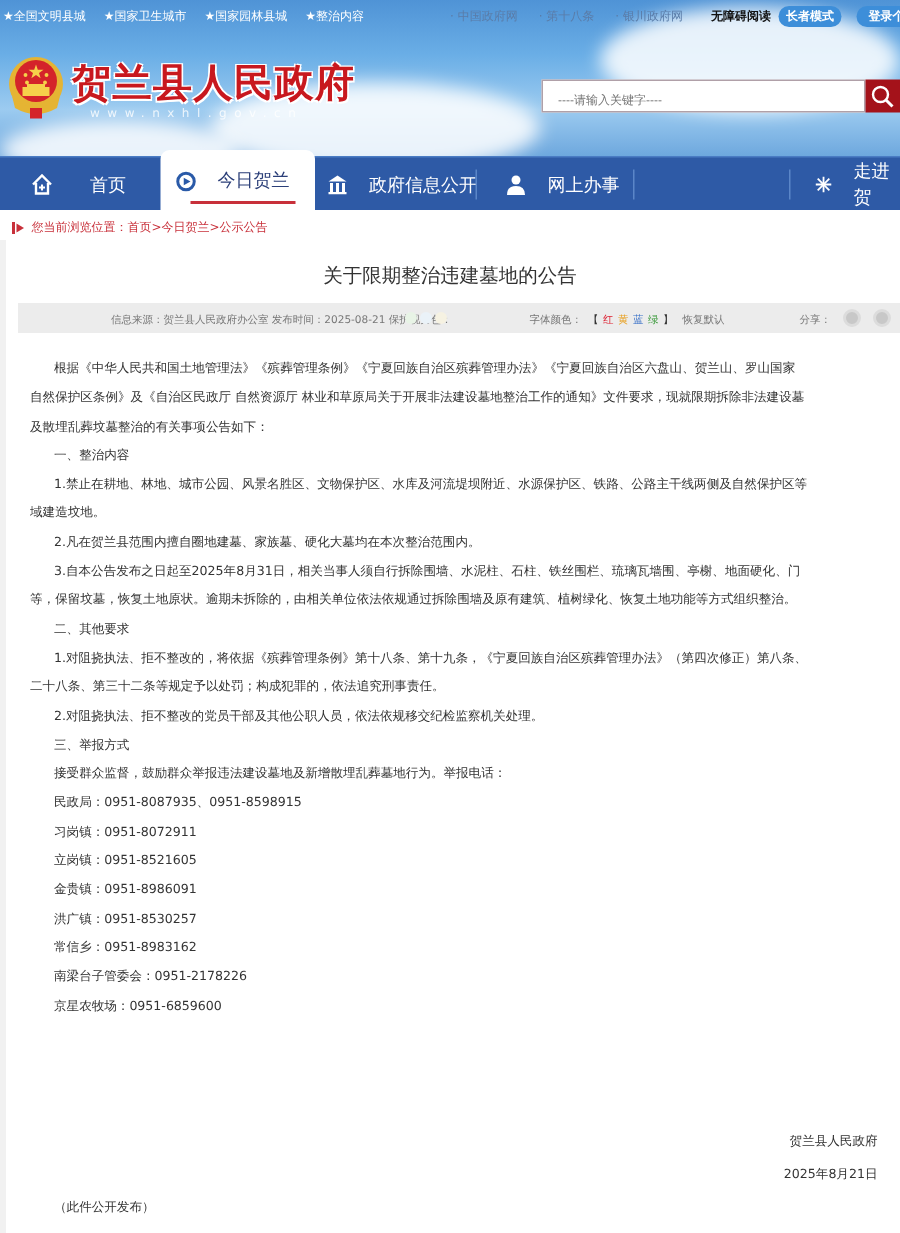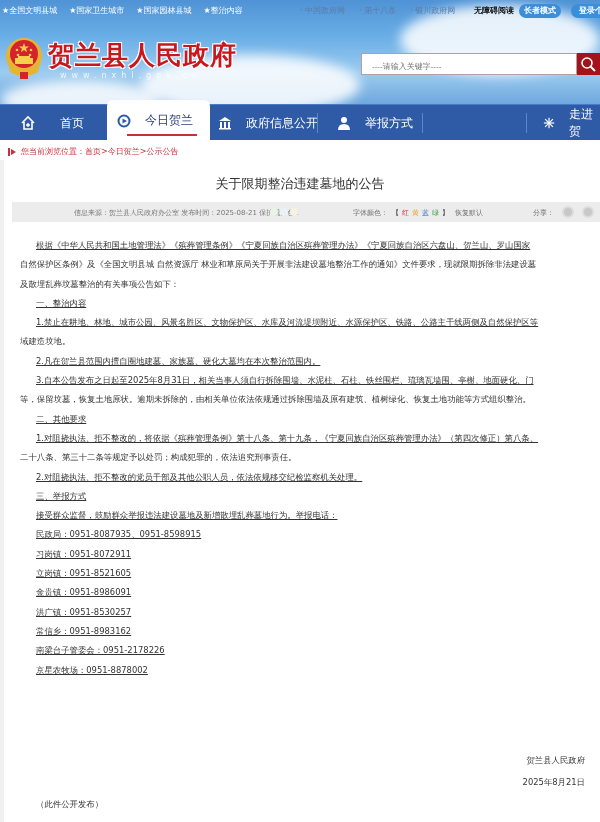--- a/index.html
+++ b/index.html
@@ -49,21 +49,21 @@
   .left-rule { position: absolute; left: 0; top: 160px; width: 4px; height: 662px; background: #f1f1f1; }
   .article-title { position: absolute; left: 0; top: 175px; width: 600px; text-align: center; font-size: 13px; color: #333; }
   .meta-bar { position: absolute; left: 12px; top: 202px; width: 588px; height: 20px; background: #ececec;
               font-size: 7px; color: #777; }
   .meta-bar span { position: absolute; top: 6px; white-space: nowrap; }
   .swatch { position: absolute; top: 6px; width: 8px; height: 8px; border-radius: 50%; }
   .share-icon { position: absolute; top: 4px; width: 12px; height: 12px; border-radius: 50%; background: #c8c8c8; border: 2px solid #dcdcdc; }
 
   .content { position: absolute; left: 20px; top: 236px; width: 580px; font-size: 8.4px; color: #333; line-height: 19.3px; }
   .content p { white-space: nowrap; overflow: hidden; }
-  .indent { padding-left: 16px; text-decoration: underline; }
+  .indent { padding-left: 16px; }
   .signature { position: absolute; right: 15px; font-size: 8.4px; color: #333; }
 </style>
 </head>
 <body>
 
 <div class="header">
   <div class="cloud" style="left:140px;top:55px;width:220px;height:60px;"></div>
   <div class="cloud" style="left:400px;top:5px;width:200px;height:70px;"></div>
   <div class="cloud" style="left:0px;top:80px;width:160px;height:40px;"></div>
 
@@ -139,21 +139,21 @@
     </svg>
     <span>政府信息公开</span>
   </div>
   <div class="nav-sep" style="left:317px;"></div>
 
   <div class="nav-item" style="left:337px;">
     <svg width="14" height="14" viewBox="0 0 14 14">
       <circle cx="7" cy="4" r="3" fill="#fff"></circle>
       <path d="M1 14 Q1 8 7 8 Q13 8 13 14 Z" fill="#fff"></path>
     </svg>
-    <span>举报方式</span>
+    <span>网上办事</span>
   </div>
   <div class="nav-sep" style="left:422px;"></div>
 
   <div class="nav-sep" style="left:526px;"></div>
 
   <div class="nav-item" style="left:543px;">
     <svg width="14" height="14" viewBox="0 0 14 14">
       <g stroke="#fff" stroke-width="1.4">
         <line x1="7" y1="1" x2="7" y2="13"></line>
           <line x1="1" y1="7" x2="13" y2="7"></line>
@@ -191,39 +191,39 @@
   <span style="left:420px;color:#3a9a3a;">绿</span>
   <span style="left:430px;color:#333;">】</span>
   <span style="left:443px;">恢复默认</span>
   <span style="left:521px;">分享：</span>
   <div class="share-icon" style="left:550px;"></div>
   <div class="share-icon" style="left:570px;"></div>
 </div>
 
 <div class="content" id="article-body">
     <p class="indent">根据《中华人民共和国土地管理法》《殡葬管理条例》《宁夏回族自治区殡葬管理办法》《宁夏回族自治区六盘山、贺兰山、罗山国家</p>
-    <p>自然保护区条例》及《全国文明县城 自然资源厅 林业和草原局关于开展非法建设墓地整治工作的通知》文件要求，现就限期拆除非法建设墓</p>
+    <p>自然保护区条例》及《自治区民政厅 自然资源厅 林业和草原局关于开展非法建设墓地整治工作的通知》文件要求，现就限期拆除非法建设墓</p>
     <p>及散埋乱葬坟墓整治的有关事项公告如下：</p>
     <p class="indent">一、整治内容</p>
     <p class="indent">1.禁止在耕地、林地、城市公园、风景名胜区、文物保护区、水库及河流堤坝附近、水源保护区、铁路、公路主干线两侧及自然保护区等</p>
     <p>域建造坟地。</p>
     <p class="indent">2.凡在贺兰县范围内擅自圈地建墓、家族墓、硬化大墓均在本次整治范围内。</p>
     <p class="indent">3.自本公告发布之日起至2025年8月31日，相关当事人须自行拆除围墙、水泥柱、石柱、铁丝围栏、琉璃瓦墙围、亭榭、地面硬化、门</p>
     <p>等，保留坟墓，恢复土地原状。逾期未拆除的，由相关单位依法依规通过拆除围墙及原有建筑、植树绿化、恢复土地功能等方式组织整治。</p>
     <p class="indent">二、其他要求</p>
     <p class="indent">1.对阻挠执法、拒不整改的，将依据《殡葬管理条例》第十八条、第十九条，《宁夏回族自治区殡葬管理办法》（第四次修正）第八条、</p>
     <p>二十八条、第三十二条等规定予以处罚；构成犯罪的，依法追究刑事责任。</p>
     <p class="indent">2.对阻挠执法、拒不整改的党员干部及其他公职人员，依法依规移交纪检监察机关处理。</p>
     <p class="indent">三、举报方式</p>
     <p class="indent">接受群众监督，鼓励群众举报违法建设墓地及新增散埋乱葬墓地行为。举报电话：</p>
     <p class="indent">民政局：0951-8087935、0951-8598915</p>
     <p class="indent">习岗镇：0951-8072911</p>
     <p class="indent">立岗镇：0951-8521605</p>
     <p class="indent">金贵镇：0951-8986091</p>
     <p class="indent">洪广镇：0951-8530257</p>
     <p class="indent">常信乡：0951-8983162</p>
     <p class="indent">南梁台子管委会：0951-2178226</p>
-    <p class="indent">京星农牧场：0951-8878002</p>
+    <p class="indent">京星农牧场：0951-6859600</p>
   </div>
 
 <div class="signature" style="top:755px;">贺兰县人民政府</div>
 <div class="signature" style="top:777px;">2025年8月21日</div>
 <div style="position:absolute;left:36px;top:799px;font-size:8.4px;color:#333;">（此件公开发布）</div>
 
 </body></html>

